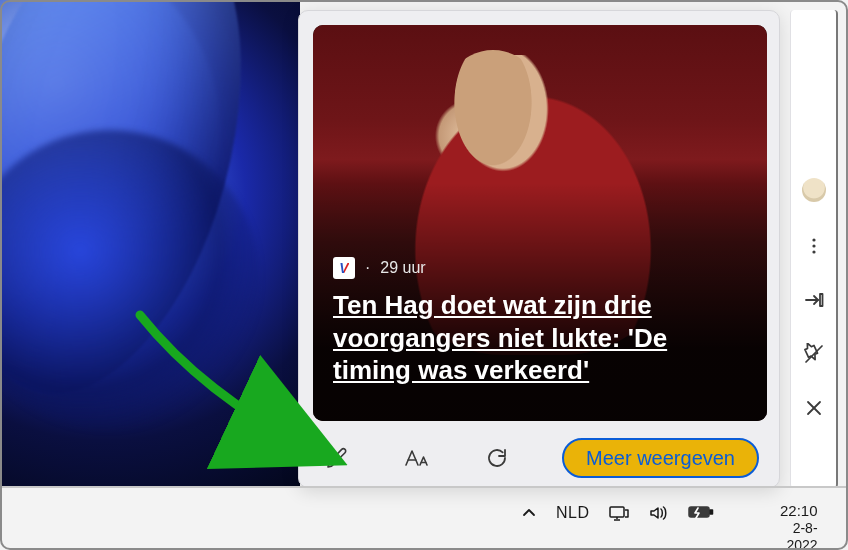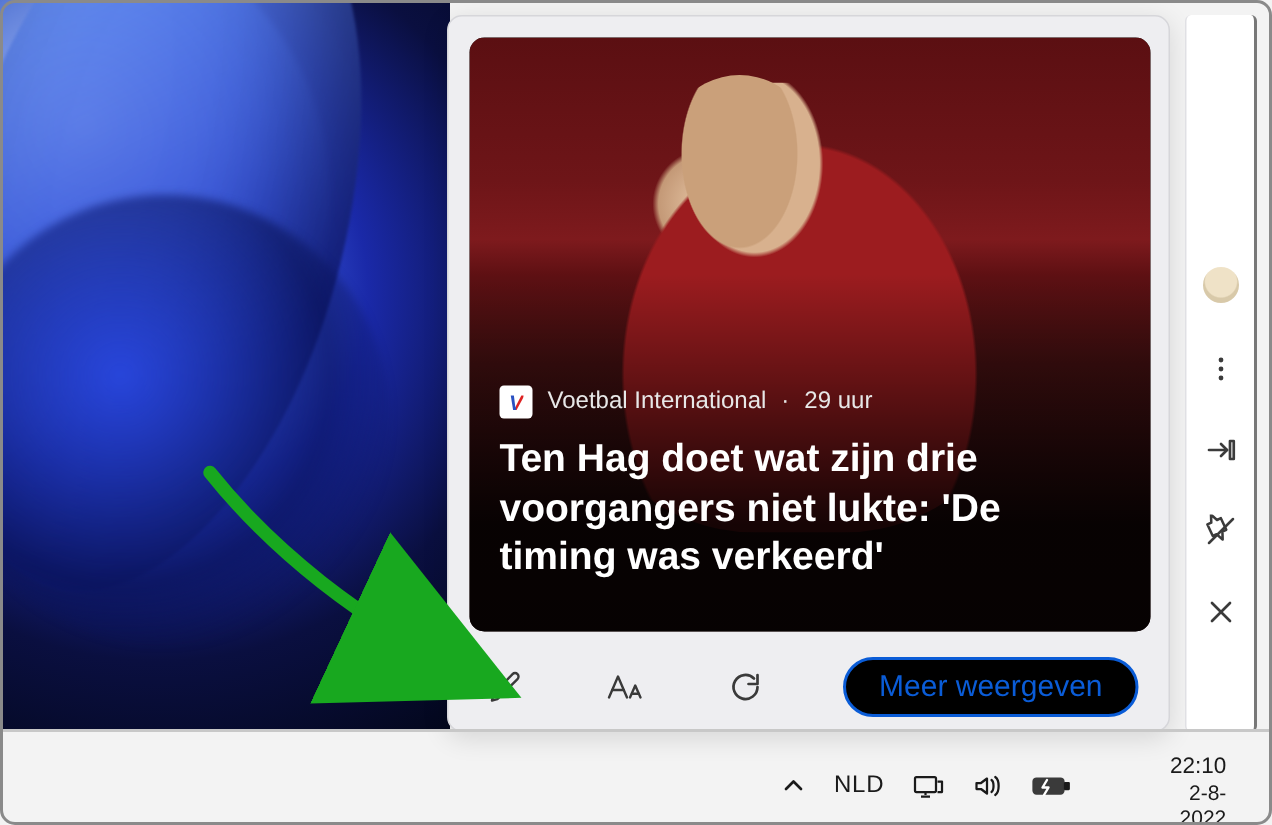--- a/index.html
+++ b/index.html
@@ -83,34 +83,34 @@
   }
   .fav {
     width: 22px; height: 22px; background: #fff; border-radius: 3px;
     display: inline-flex; align-items: center; justify-content: center;
     font-weight: 800; font-size: 14px;
     background: linear-gradient(135deg,#fff 48%,#fff 50%);
   }
   .fav span { background: linear-gradient(90deg,#2a50c1 0 50%, #d22 50% 100%); -webkit-background-clip: text; color: transparent; font-style: italic; }
   .card-headline {
     position: absolute; left: 20px; right: 32px; top: 264px;
-    color: #fff; font-size: 26px; font-weight: 700; line-height: 1.25;
+    color: #fff; font-size: 26px; font-weight: 700; line-height: 1.25; text-decoration: underline;
   }
 
   .widget-toolbar {
     position: absolute; left: 0; right: 0; bottom: 0; height: 58px;
     display: flex; align-items: center; gap: 44px; padding: 0 20px;
   }
   .tool-btn {
     width: 36px; height: 36px; display:inline-flex; align-items:center; justify-content:center;
     border-radius: 6px; color:#3a3a3a;
   }
   .more-btn {
     margin-left: auto; height: 40px; padding: 12px 22px;
-    border: 2.5px solid #0a5cd7; color:#0a5cd7; background:#000000;
+    border: 2.5px solid #0a5cd7; color:#0a5cd7; background:#eab308;
     border-radius: 999px; font-size: 20px; font-weight: 500;
     display:inline-flex; align-items:center; justify-content:center;
   }
 
   
   .side-col {
     position: absolute; left: 790px; top: 10px; width: 48px; height: 478px;
     background: #ffffff; border-left: 1px solid #e0e0e4; border-right: 2px solid #787878;
     border-radius: 4px 4px 4px 4px;
     display:flex; flex-direction:column; align-items:center; gap: 26px; padding-top: 166px;
@@ -119,21 +119,21 @@
     position:absolute; top: 168px; left: 50%; transform: translateX(-50%);
     width: 24px; height: 24px; border-radius:50%;
     background: radial-gradient(circle at 50% 40%, #efe2c7 0 55%, #d8c9a9 60% 100%);
   }
   .side-col .sbtn { width:28px; height:28px; display:flex; align-items:center; justify-content:center; color:#3b3b3b; }
   .side-col .spacer-top { height: 30px; }
 
   
   .tray {
     position: absolute; left: 520px; top: 504px; height: 40px;
-    display:flex; align-items:center; gap: 18px; color:#1a1a1a; font-size: 15px;
+    display:flex; gap: 18px; color:#1a1a1a; font-size: 15px;
   }
   .tray .chevron { width:18px; height:18px; }
   .tray .lang { font-size: 16px; letter-spacing: .5px; }
   .tray .clock { position: absolute; left: 260px; top: -2px; text-align:right; font-size:15px; line-height: 1.2; }
   .tray .clock div:last-child { font-size: 14px; }
 
   
   .arrow-svg { position:absolute; left: 120px; top: 295px; width: 230px; height: 180px; pointer-events:none; }
 
   
@@ -149,21 +149,20 @@
 </div>
 
 <div class="widget">
   <div class="card">
     <div class="card-photo"></div>
     <div class="card-overlay"></div>
     <div class="card-meta">
       <span class="fav">
           <span>V</span>
         </span>
-      <span>Voetbal International</span>
       <span>·</span>
       <span>29 uur</span>
     </div>
     <div class="card-headline">Ten Hag doet wat zijn drie voorgangers niet lukte: 'De timing was verkeerd'</div>
   </div>
 
   <div class="widget-toolbar">
     <span class="tool-btn" title="Edit">
       <svg width="24" height="24" viewBox="0 0 24 24" fill="none" stroke="currentColor" stroke-width="1.6" stroke-linecap="round" stroke-linejoin="round">
           <path d="M3 21l3.6-.9L20 6.7a2.3 2.3 0 0 0-3.3-3.3L3.9 16.8 3 21z"></path>

